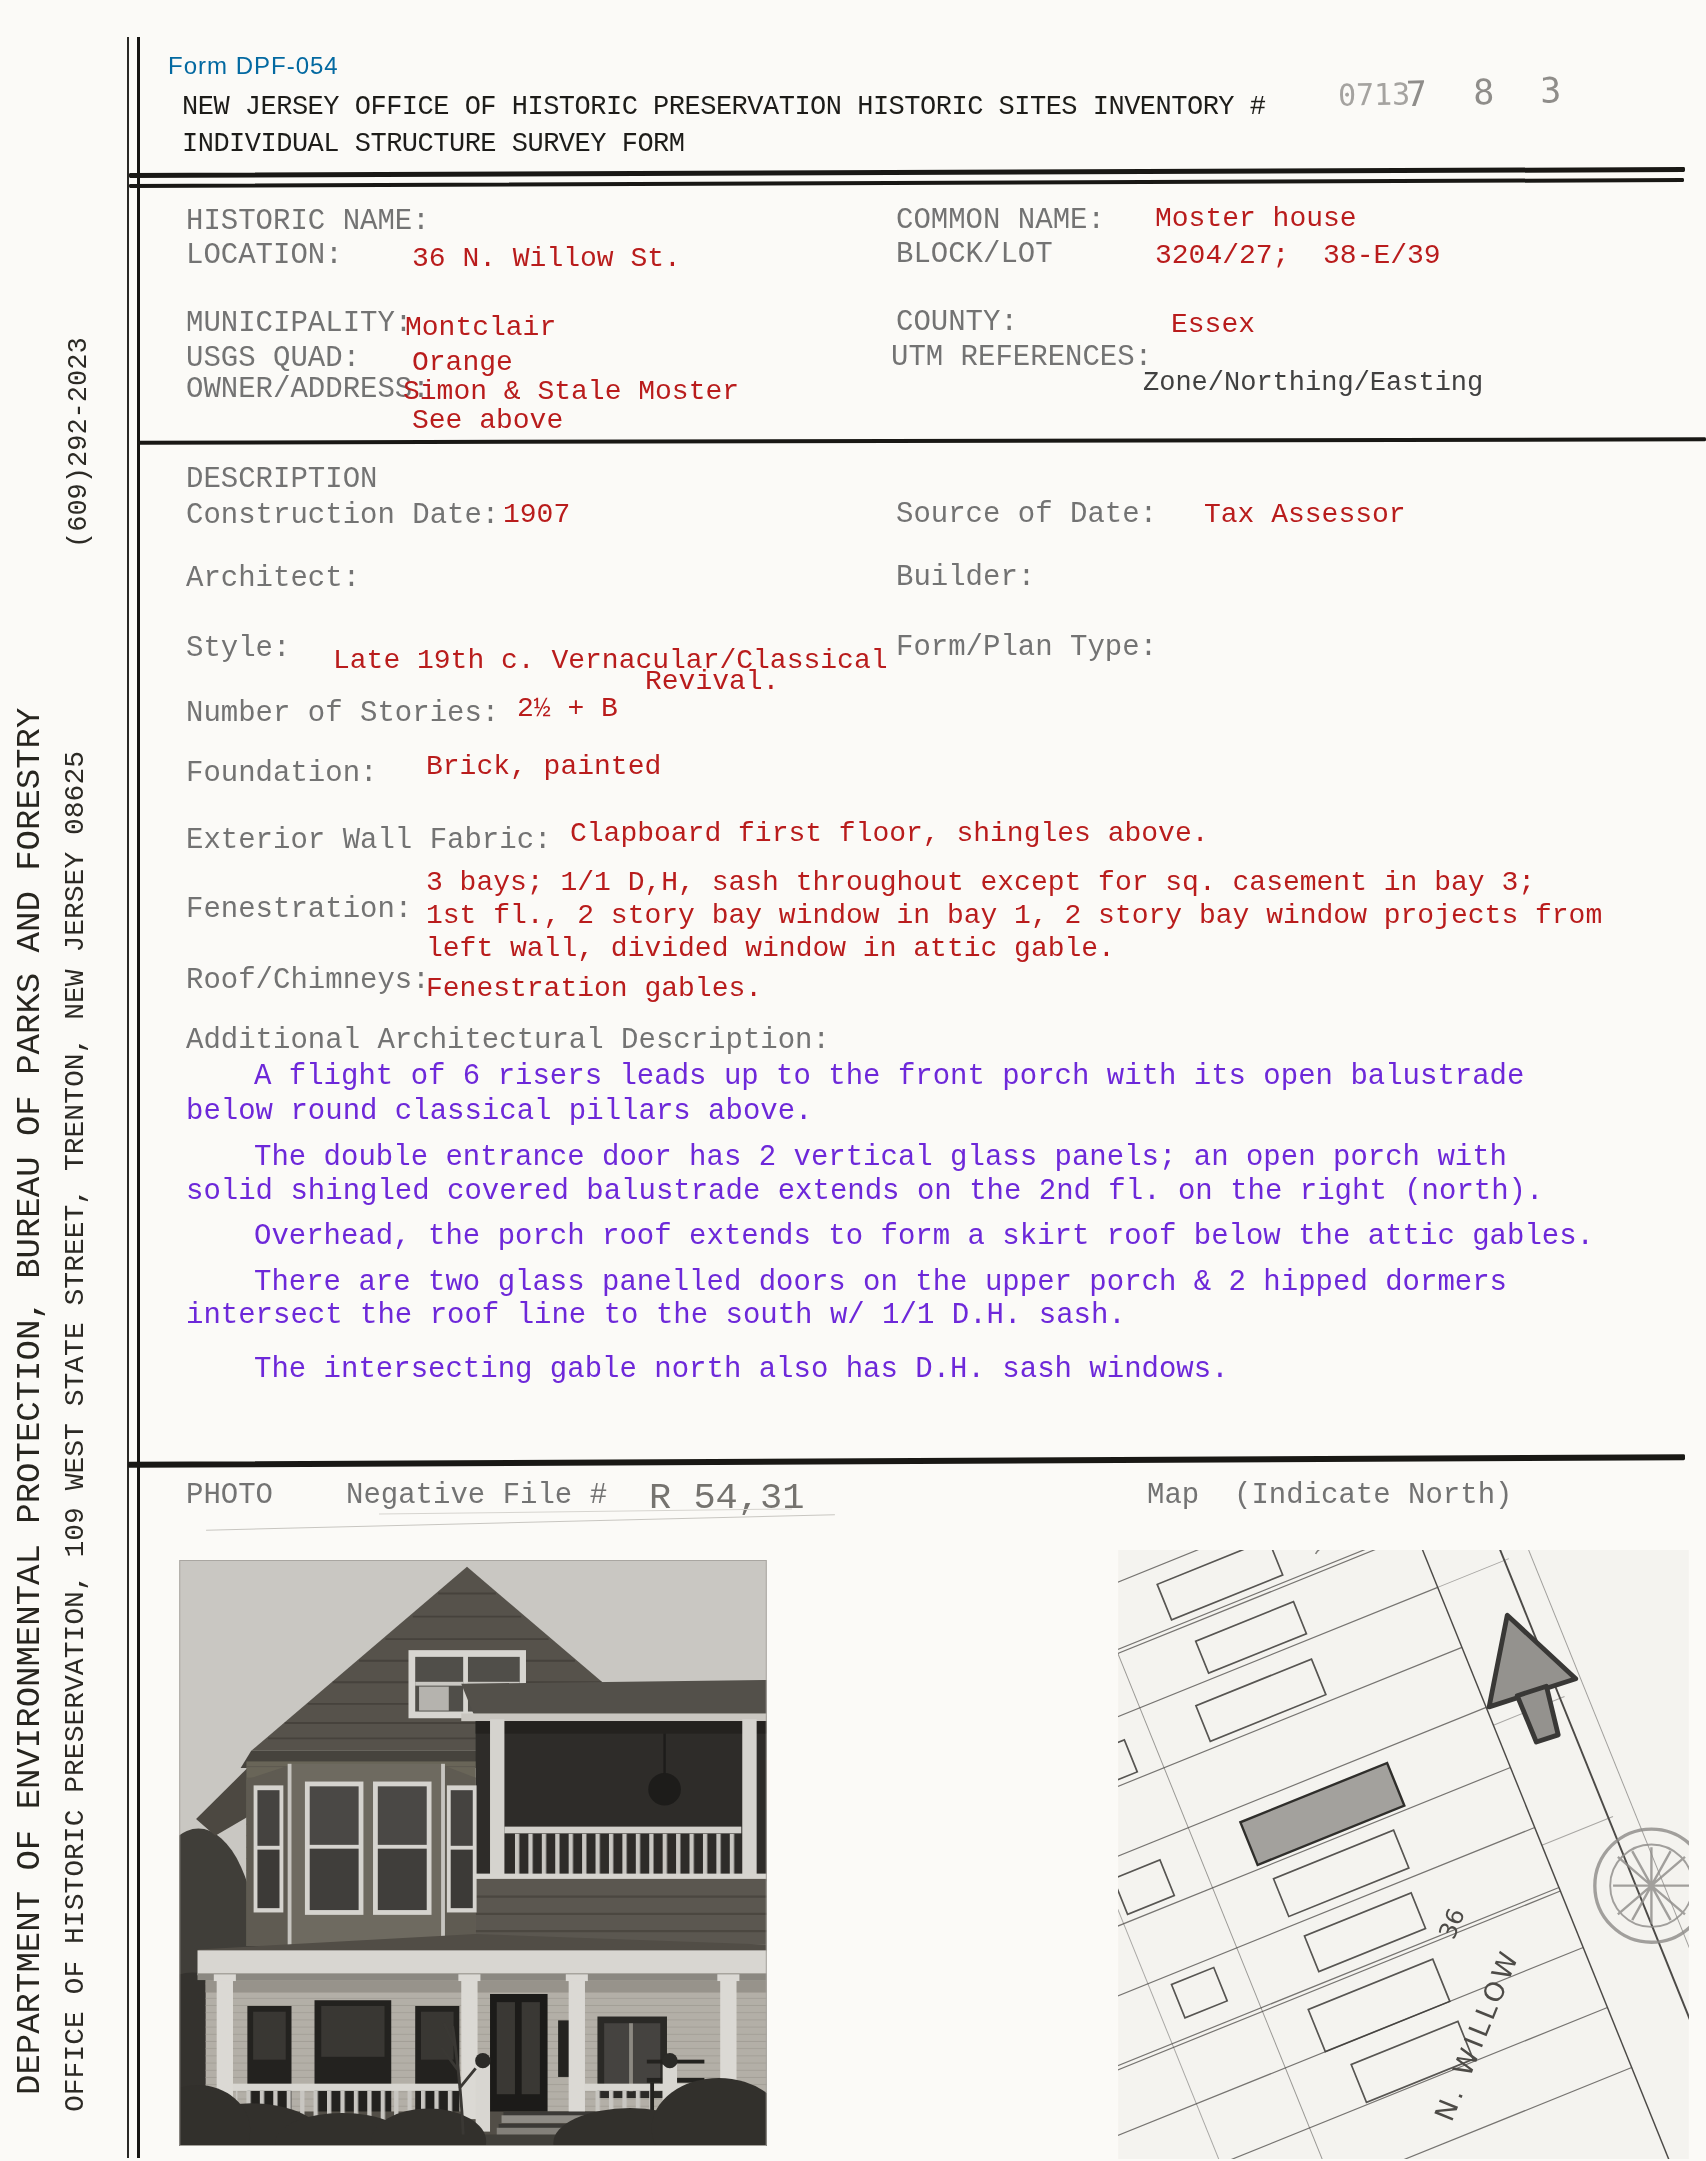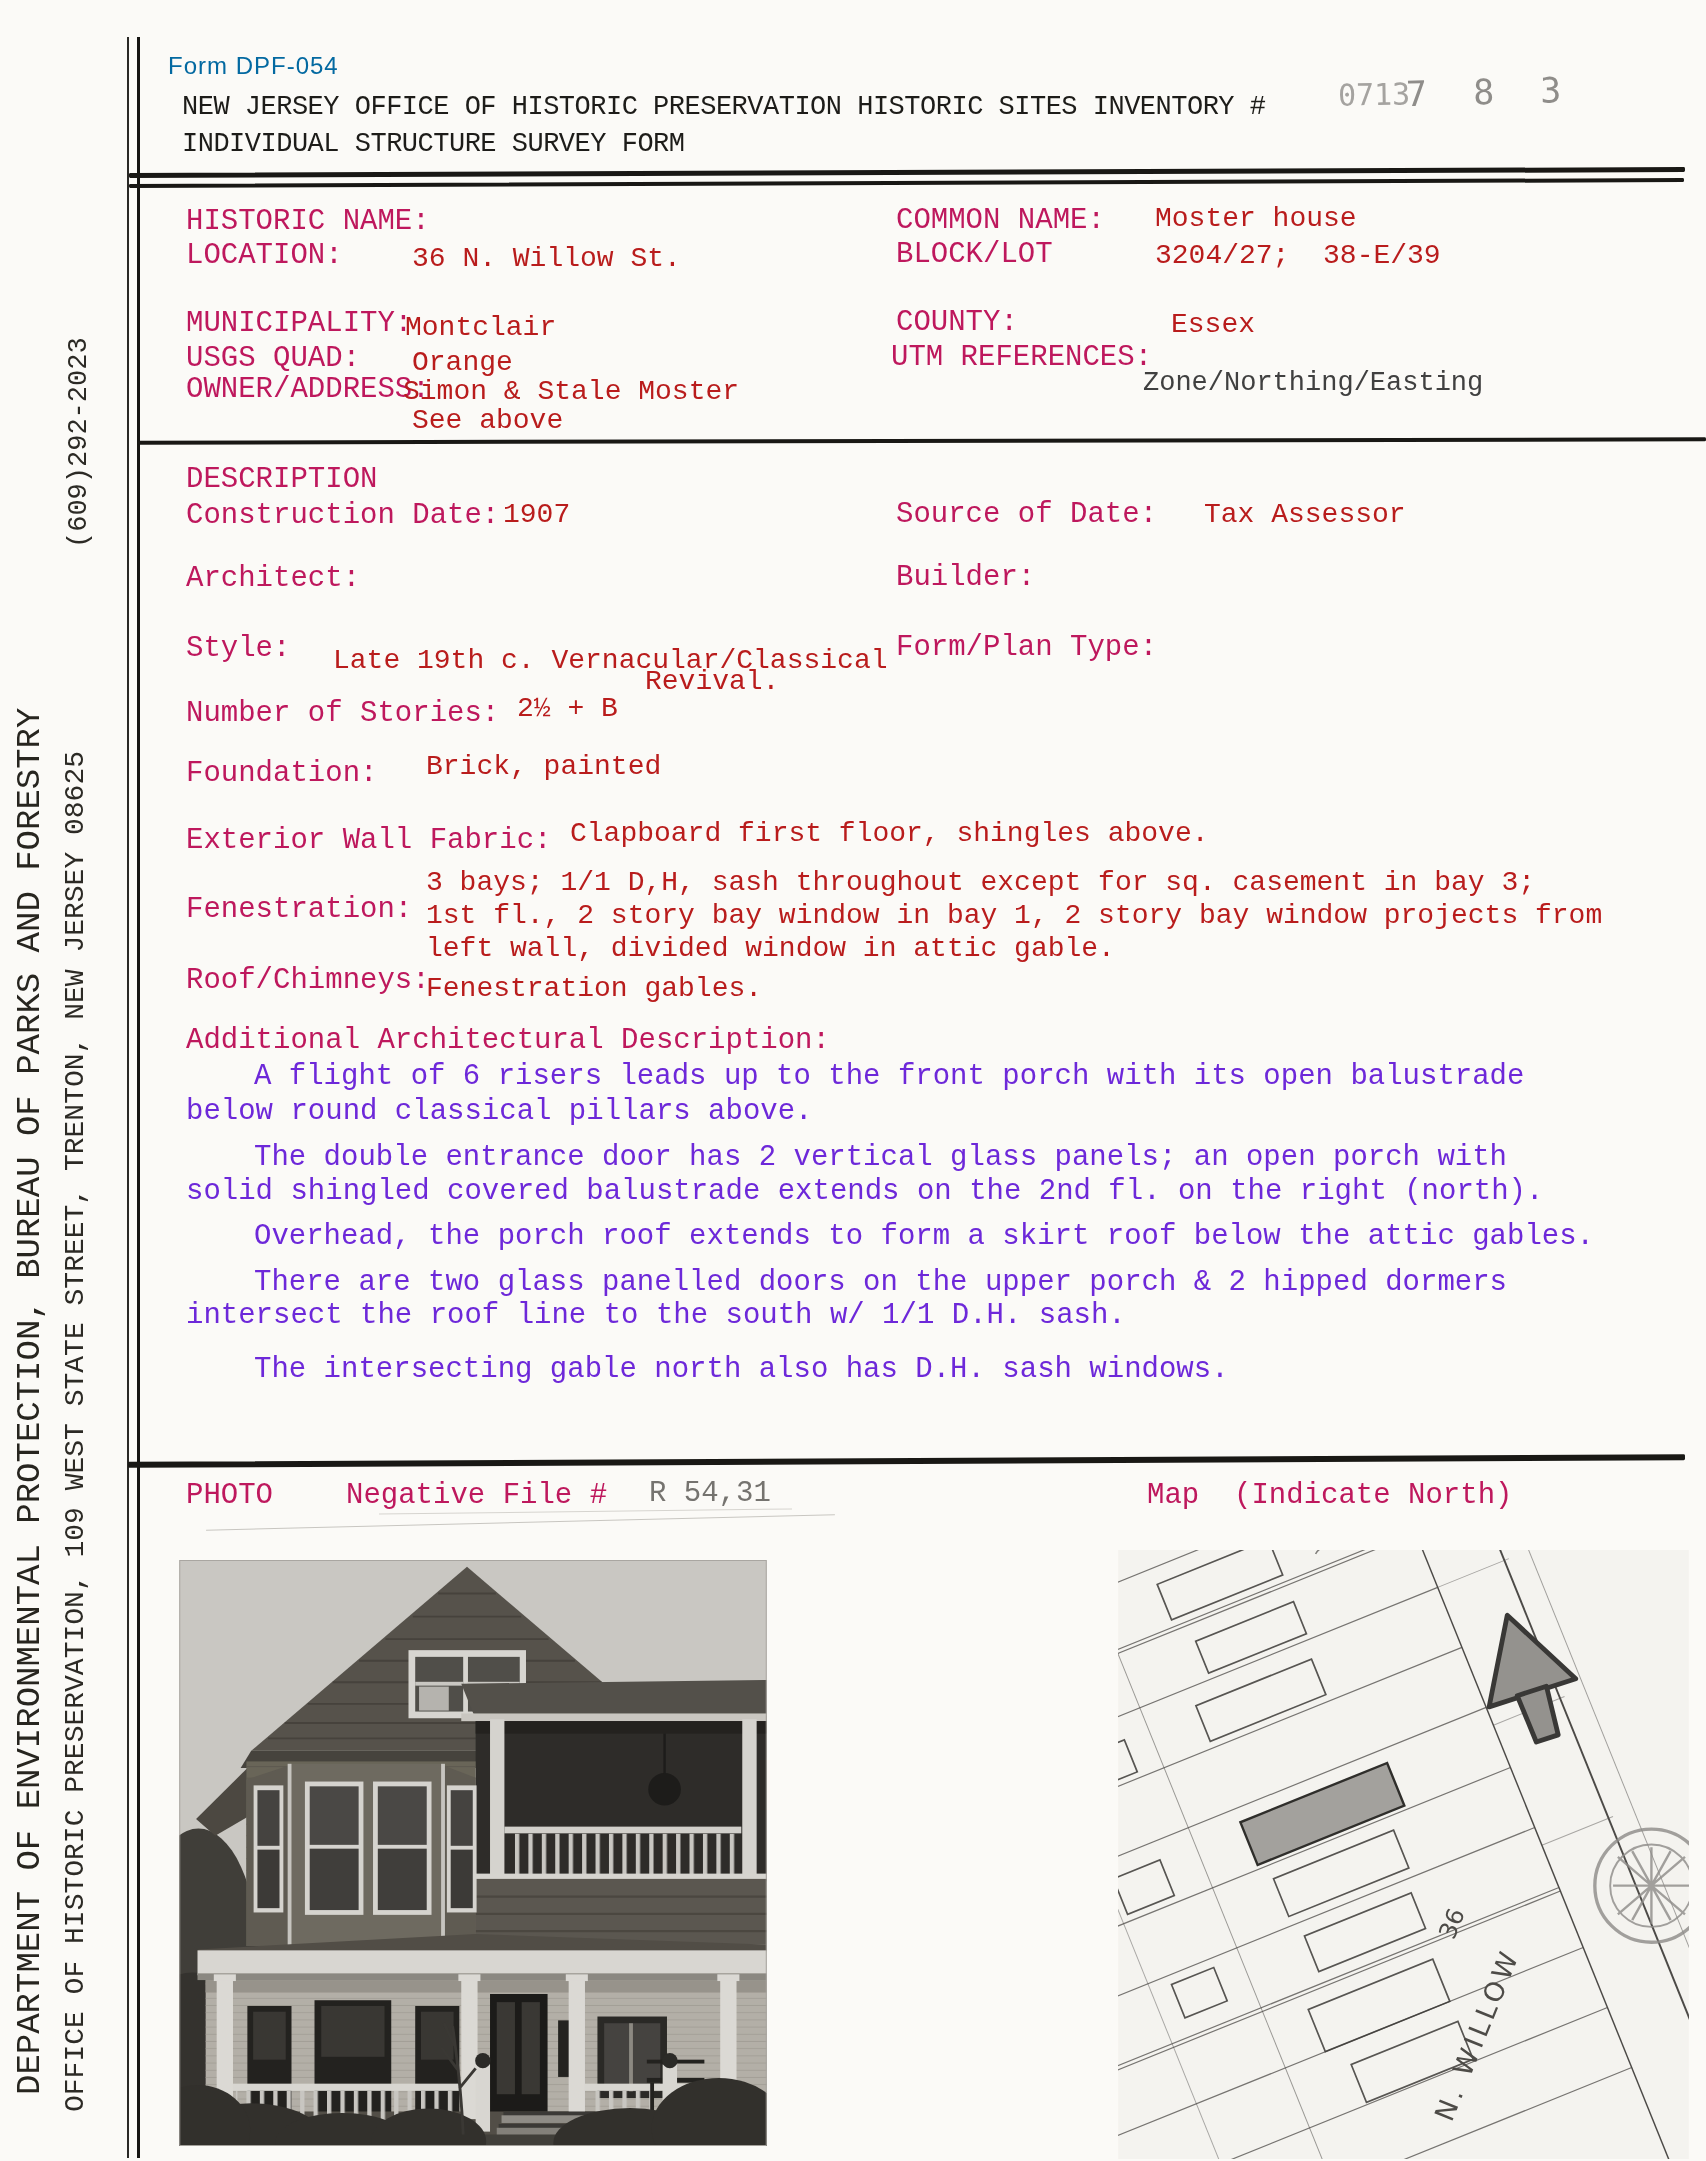--- a/index.html
+++ b/index.html
@@ -1,18 +1,18 @@
 <!DOCTYPE html>
 <html style="font-size:7.7px"><head>
 <meta charset="utf-8">
 <style>
   html,body{margin:0;padding:0}
   body{width:1707px;height:2161px;position:relative;background:#fbfaf7;overflow:hidden}
   .t{position:absolute;white-space:pre;line-height:1.04}
-  .lbl{font:29px "Liberation Mono",monospace;color:#be185d}
+  .lbl{font:29px "Liberation Mono",monospace;color:#737373}
   .lblsm{font:27px "Liberation Mono",monospace;color:#404040}
   .title{font:27px "Liberation Mono",monospace;color:#1d1c19;letter-spacing:-0.5px}
   .val{font:28px "Liberation Mono",monospace;color:#b91c1c}
   .para{font:29px "Liberation Mono",monospace;color:#6d28d9}
   .stamp1{font:30px "DejaVu Sans Mono",monospace;color:#a5a3a0}
   .stamp2{font:35px "DejaVu Sans Mono",monospace;color:#8f8d8a;letter-spacing:12.5px}
   .formno{font:24px "Liberation Sans",sans-serif;color:#0369a1;letter-spacing:1px}
   .vline{position:absolute;background:#1c1b18}
   .hr{position:absolute;background:#191815;border-radius:1.4px}
   .pencil{position:absolute;background:#c8c6c1}
@@ -92,21 +92,21 @@
 <div class="t para" style="left:186px;top:1175px">solid shingled covered balustrade extends on the 2nd fl. on the right (north).</div>
 <div class="t para" style="left:254px;top:1220px">Overhead, the porch roof extends to form a skirt roof below the attic gables.</div>
 <div class="t para" style="left:254px;top:1266px">There are two glass panelled doors on the upper porch &amp; 2 hipped dormers</div>
 <div class="t para" style="left:186px;top:1299px">intersect the roof line to the south w/ 1/1 D.H. sash.</div>
 <div class="t para" style="left:254px;top:1353px">The intersecting gable north also has D.H. sash windows.</div>
 
 <div class="hr" style="left:128px;top:1458px;width:1557px;height:6.2px;transform:rotate(-0.28deg)"></div>
 
 <div class="t lbl" style="left:186px;top:1479px">PHOTO</div>
 <div class="t lbl" style="left:346px;top:1479px">Negative File #</div>
-<div class="t val" style="left:649px;top:1477px;font-size:29px;color:#75736f">R 54,31</div>
+<div class="t val" style="left:649px;top:1477px;font-size:37px;color:#75736f">R 54,31</div>
 <div class="t lbl" style="left:1147px;top:1479px">Map  (Indicate North)</div>
 <div class="pencil" style="left:206px;top:1522px;width:629px;height:1.4px;transform:rotate(-1.4deg)"></div>
 <div class="pencil" style="left:379px;top:1511px;width:413px;height:1px;background:#d6d4cf;transform:rotate(-0.7deg)"></div>
 
 <svg style="left:179px;top:1560px" width="588" height="586" viewBox="0 0 1225 1222">
   <defs>
     <pattern id="bal" width="28" height="90" patternUnits="userSpaceOnUse">
         <rect width="9" height="90" fill="#c8c6c1"></rect>
       </pattern>
     <pattern id="sh2" width="40" height="24" patternUnits="userSpaceOnUse">

